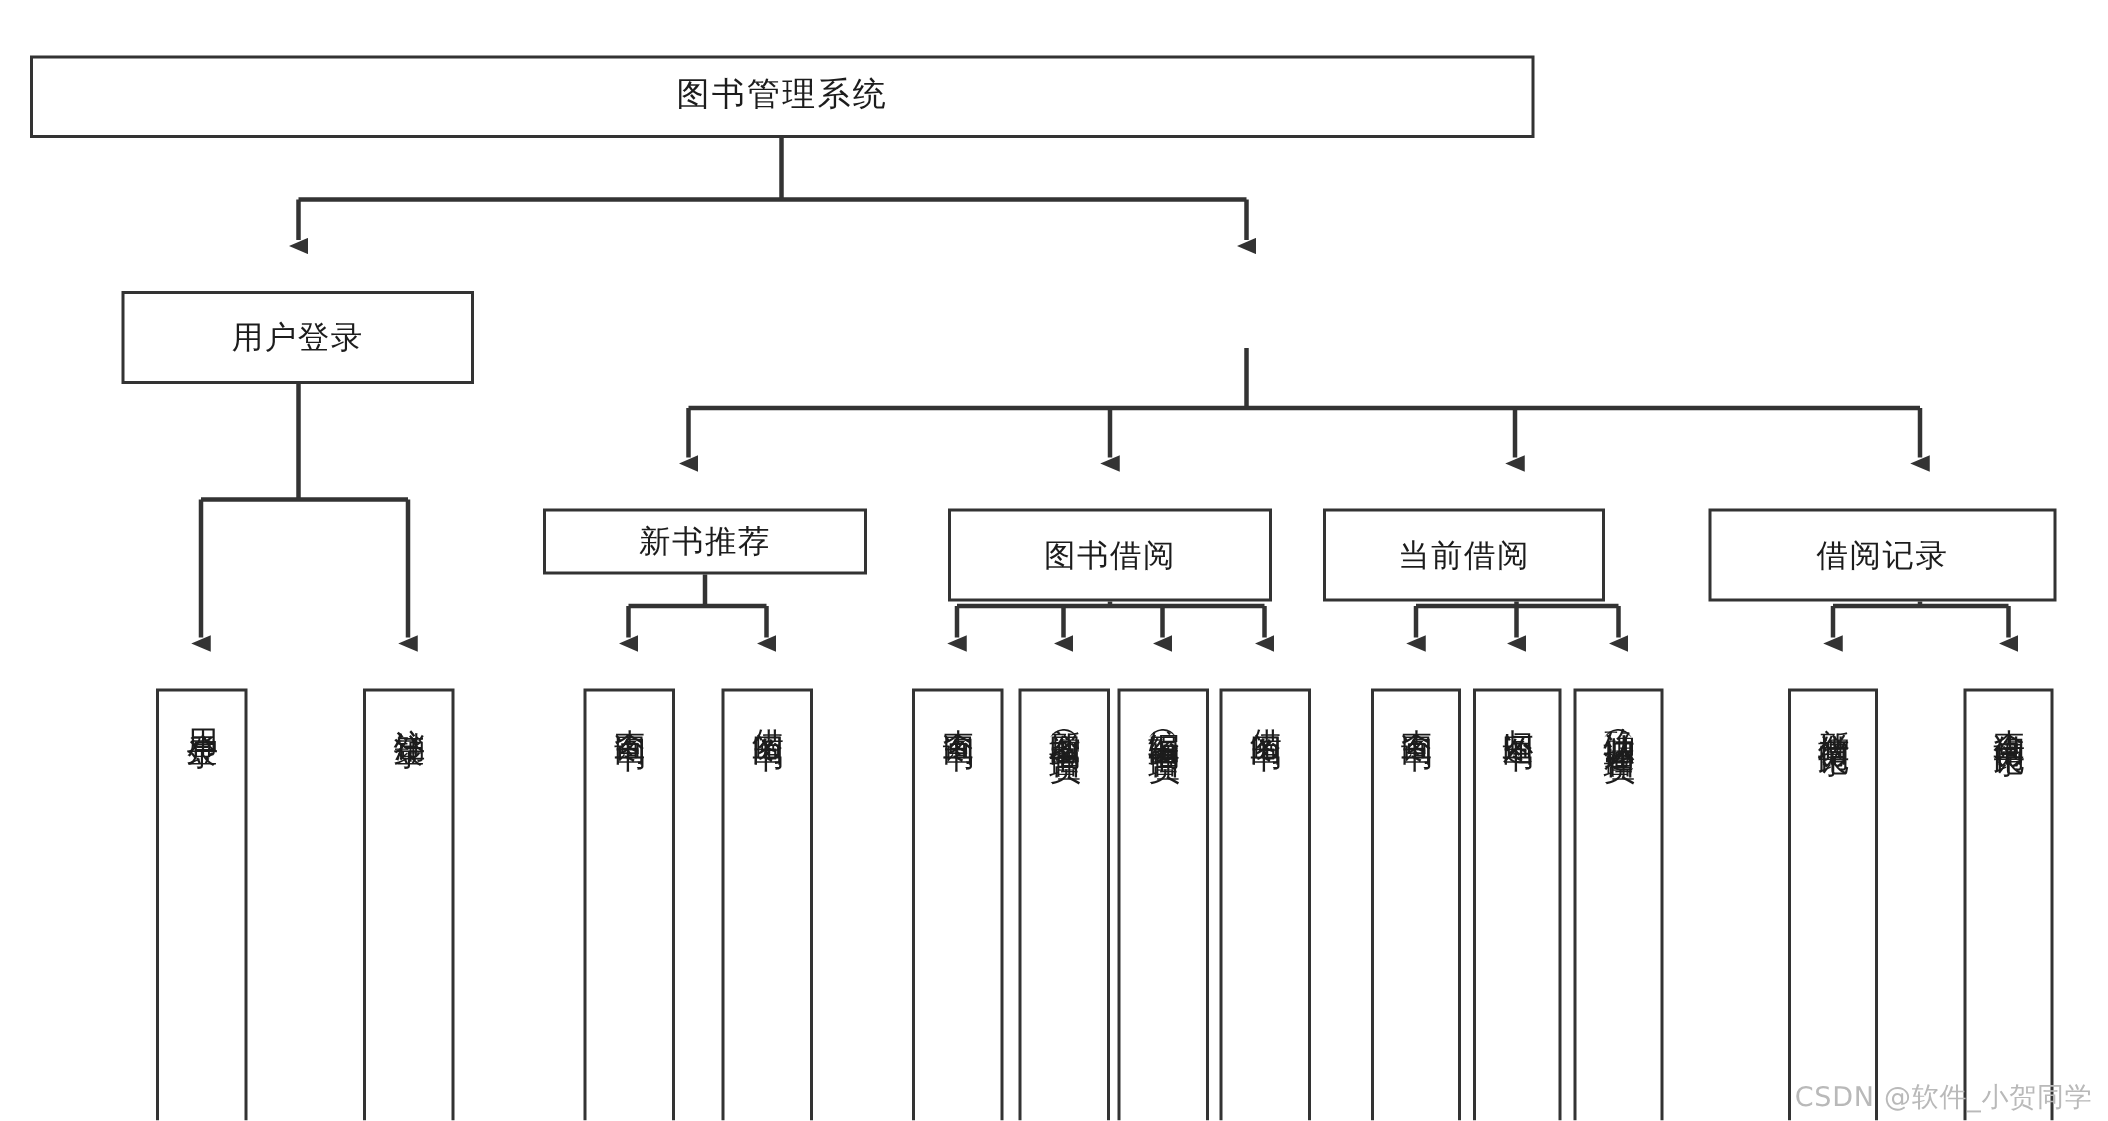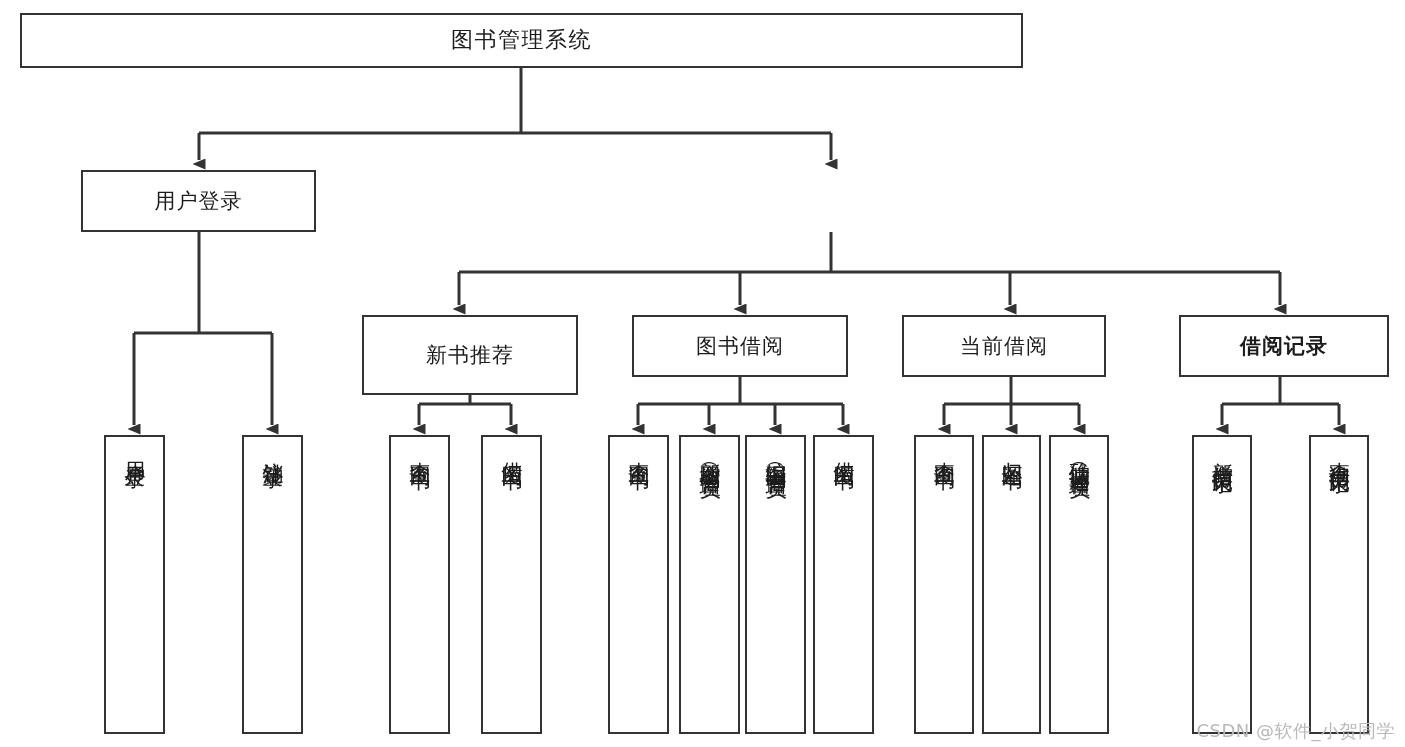--- a/index.html
+++ b/index.html
@@ -28,20 +28,21 @@
     position:absolute;
     box-sizing:border-box;
     background:#ffffff;
     border:2px solid #333333;
     display:flex;
     align-items:center;
     justify-content:center;
     text-align:center;
     line-height:1.28;
     color:#1c1c1c;
+    margin-top:24px;
   }
   .node .lbl{display:block;}
   
   .h-node{font-size:21px;letter-spacing:1px;}
   .root-node{font-size:22px;letter-spacing:1.5px;}
   
   .v-node{
     font-size:21px;
     padding:6px 0;
     align-items:flex-start;
@@ -123,30 +124,30 @@
   </svg>
 
   <div class="node h-node root-node" style="left:20px;top:13px;width:1003px;height:55px;">
     <span class="lbl">图书管理系统</span>
   </div>
 
   <div class="node h-node" style="left:81px;top:170px;width:235px;height:62px;">
     <span class="lbl">用户登录</span>
   </div>
 
-  <div class="node h-node" style="left:362px;top:315px;width:216px;height:80px;">
+  <div class="node h-node" style="left:362px;top:315px;width:216px;height:44px;">
     <span class="lbl">新书推荐</span>
   </div>
   <div class="node h-node" style="left:632px;top:315px;width:216px;height:62px;justify-content:center;">
     <span class="lbl">图书借阅</span>
   </div>
-  <div class="node h-node" style="left:902px;top:315px;width:204px;height:62px;">
+  <div class="node h-node" style="left:882px;top:315px;width:188px;height:62px;">
     <span class="lbl">当前借阅</span>
   </div>
-  <div class="node h-node" style="left:1179px;top:315px;width:210px;height:62px;font-weight:bold;">
+  <div class="node h-node" style="left:1139px;top:315px;width:232px;height:62px;">
     <span class="lbl">借阅记录</span>
   </div>
 
   <div class="node v-node" style="left:104px;top:435px;width:61px;height:299px;">
     <span class="lbl">用户登录</span>
   </div>
   <div class="node v-node" style="left:242px;top:435px;width:61px;height:299px;">
     <span class="lbl">注销登录</span>
   </div>
 

